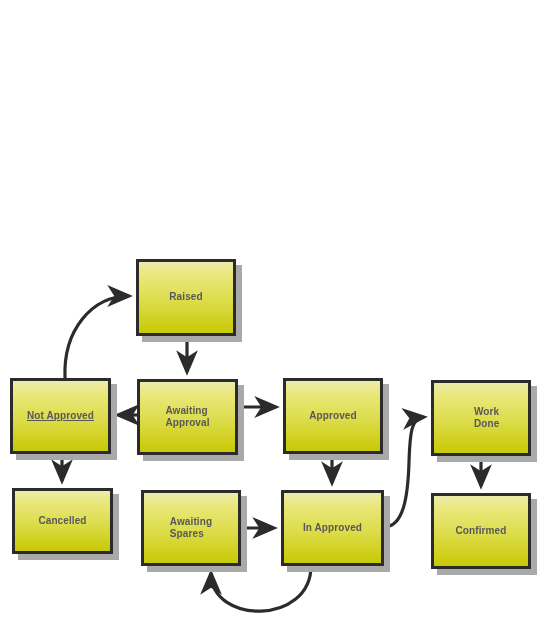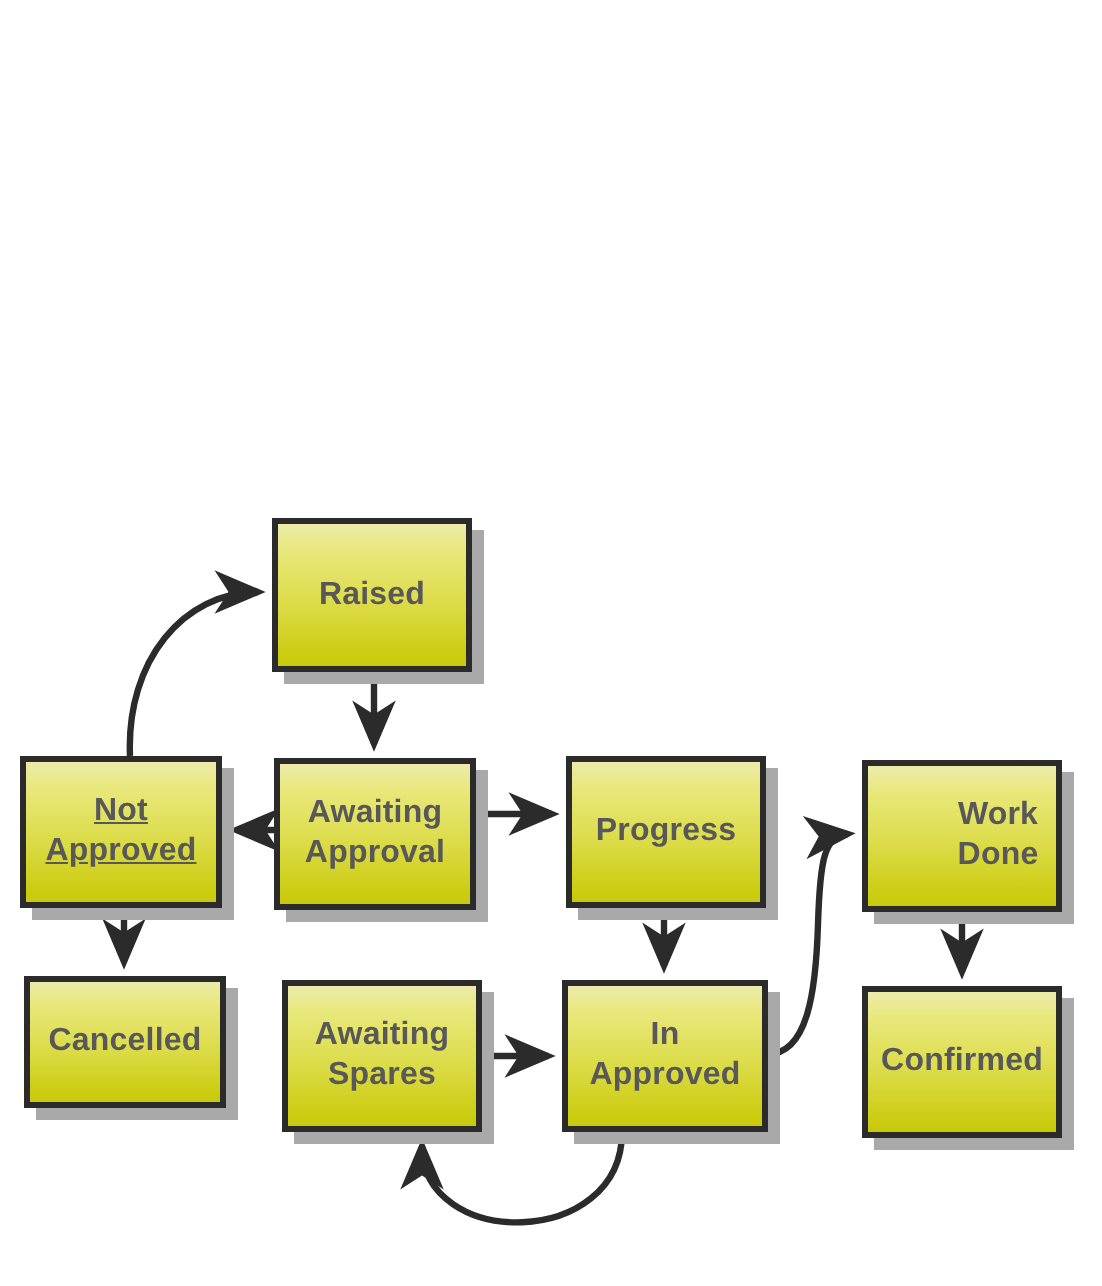--- a/index.html
+++ b/index.html
@@ -34,24 +34,24 @@
     height: 643px;
   }
   .node {
     position: absolute;
     box-sizing: border-box;
     border: 3px solid #2b2b2b;
     background: linear-gradient(to bottom, #ecebab 0%, #e9e87c 18%, #dcdc4a 55%, #cccc11 92%, #c8c80d 100%);
     display: flex;
     align-items: center;
     justify-content: center;
-    text-align: center;
+    text-align: left;
     color: #58585a;
     font-family: "Liberation Sans", sans-serif;
-    font-size: 16px;
+    font-size: 10px;
     font-weight: bold;
     line-height: 1.25;
     letter-spacing: 0.1px;
     box-shadow: 6px 6px 0 0 #a9a9a9;
     user-select: none;
   }
   .node-label {
     display: block;
     padding: 0 4px;
     white-space: pre-line;
@@ -95,21 +95,21 @@
       <span class="node-label">Raised</span>
     </div>
     <div class="node" style="left: 10px; top: 378px; width: 101px; height: 76px; text-decoration: underline;">
       <span class="node-label">Not Approved</span>
     </div>
     <div class="node" style="left: 137px; top: 379px; width: 101px; height: 76px;">
       <span class="node-label">Awaiting
 Approval</span>
     </div>
     <div class="node" style="left: 283px; top: 378px; width: 100px; height: 76px;">
-      <span class="node-label">Progress</span>
+      <span class="node-label">Approved</span>
     </div>
     <div class="node" style="left: 431px; top: 380px; width: 100px; height: 76px; padding-left: 36px;">
       <span class="node-label">Work Done</span>
     </div>
     <div class="node" style="left: 12px; top: 488px; width: 101px; height: 66px;">
       <span class="node-label">Cancelled</span>
     </div>
     <div class="node" style="left: 141px; top: 490px; width: 100px; height: 76px;">
       <span class="node-label">Awaiting
 Spares</span>

